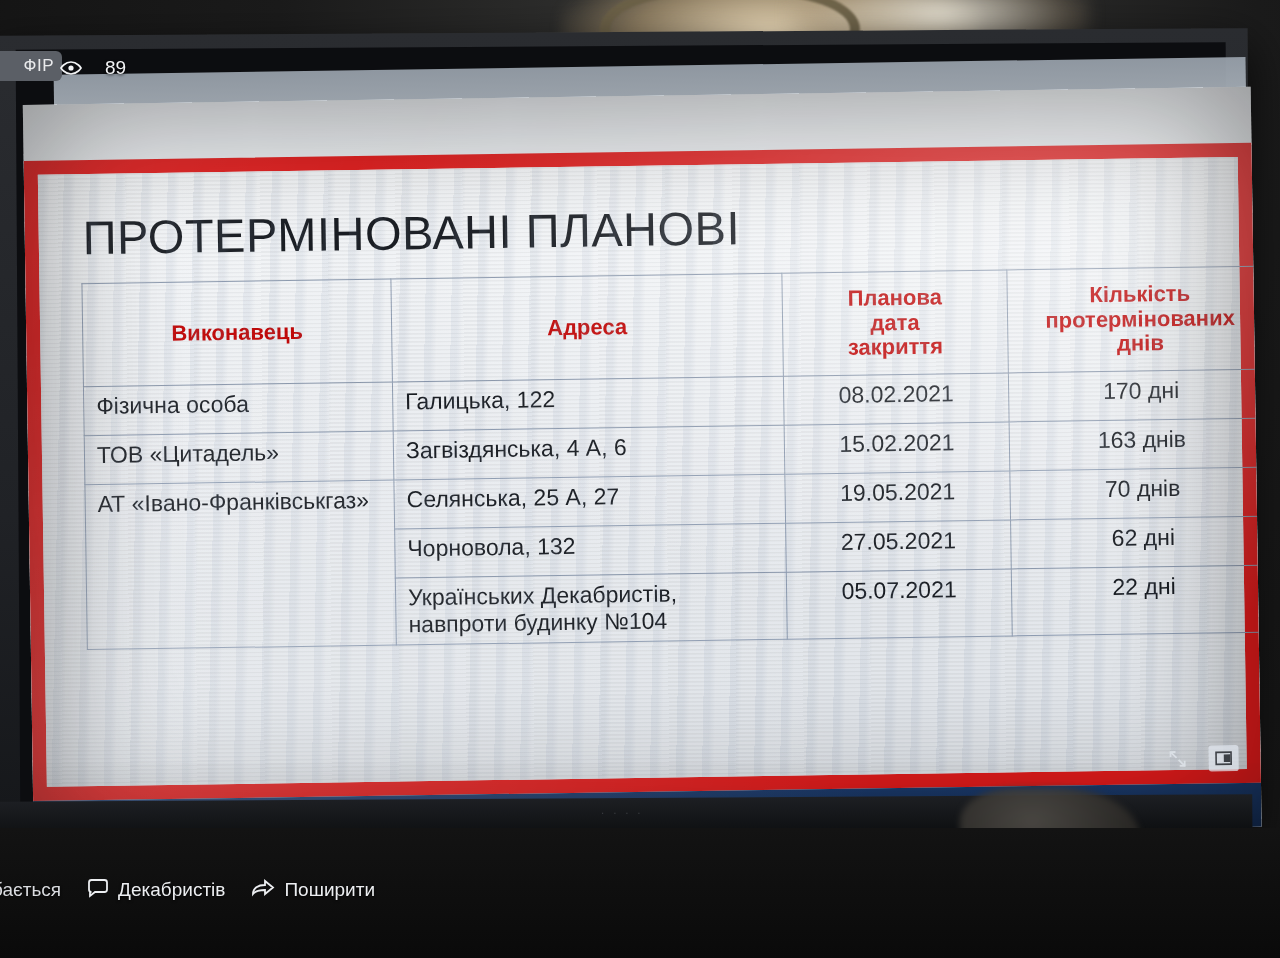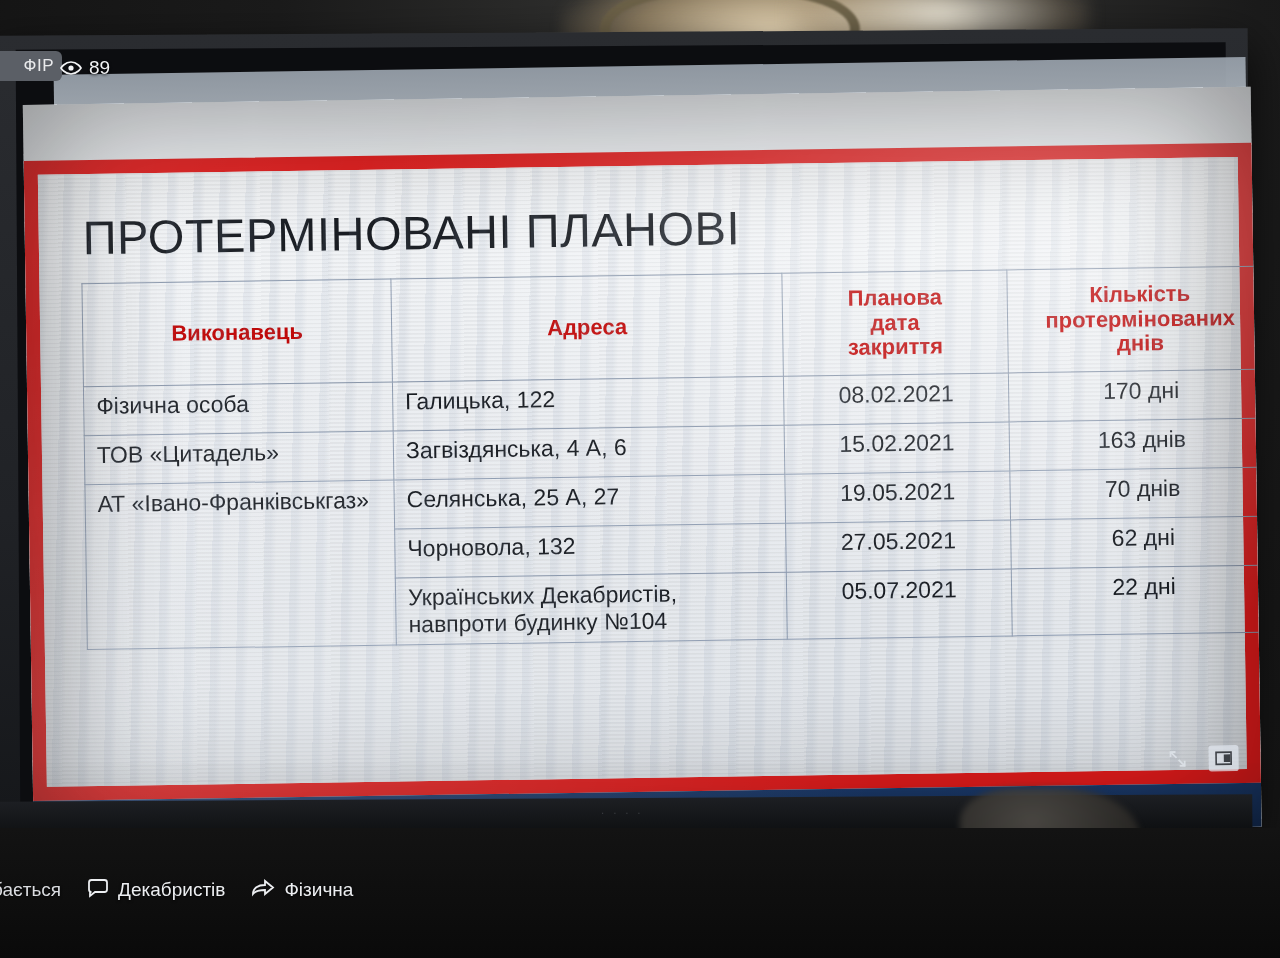--- a/index.html
+++ b/index.html
@@ -74,21 +74,21 @@
     box-sizing: border-box;
     letter-spacing: .5px;
   }
   .fb-views {
     position: absolute;
     left: 60px; top: 16px;
     color: #f2f3f5;
     font-size: 19px;
     display: flex;
     align-items: center;
-    gap: 7px;
+    gap: 23px;
     text-shadow: 0 1px 3px rgba(0,0,0,.8);
   }
   .eye-ico svg { display: block; }
 
   #fb-bottom-bar {
     position: absolute;
     left: 0; bottom: 46px;
     width: 100%;
     height: 44px;
     display: flex;
@@ -454,17 +454,17 @@
         </svg>
       </span>
       <span>Декабристів</span>
     </div>
     <div class="fb-action">
       <span>
         <svg width="24" height="20" viewBox="0 0 24 20" fill="none" stroke="#eceef1" stroke-width="1.8">
           <path d="M2 16c0-6 5-9 12-9V3l8 6.5L14 16v-4C7.5 12 4 13.5 2 16z"></path>
         </svg>
       </span>
-      <span>Фізична</span>
+      <span>Поширити</span>
     </div>
   </div>
 
 </div>
 
 </body></html>

